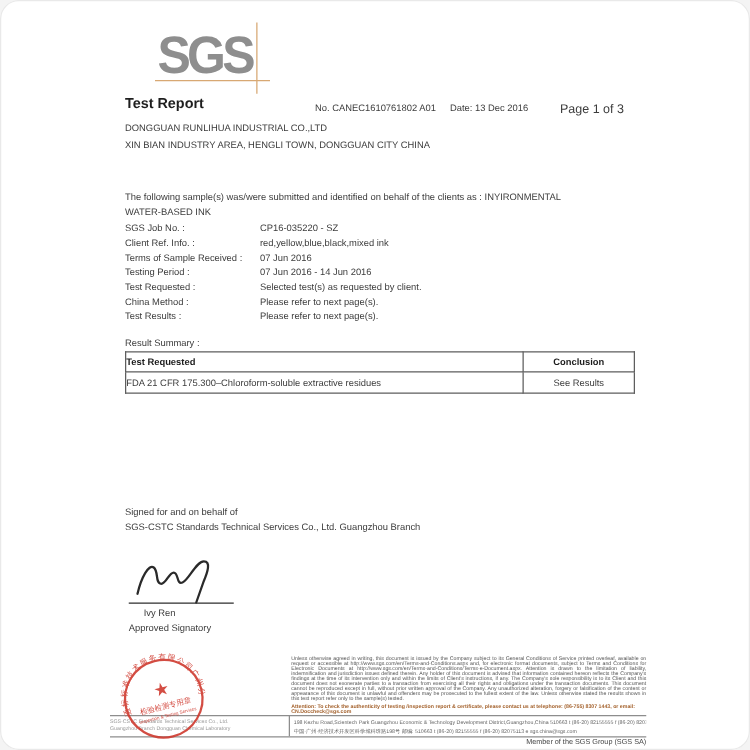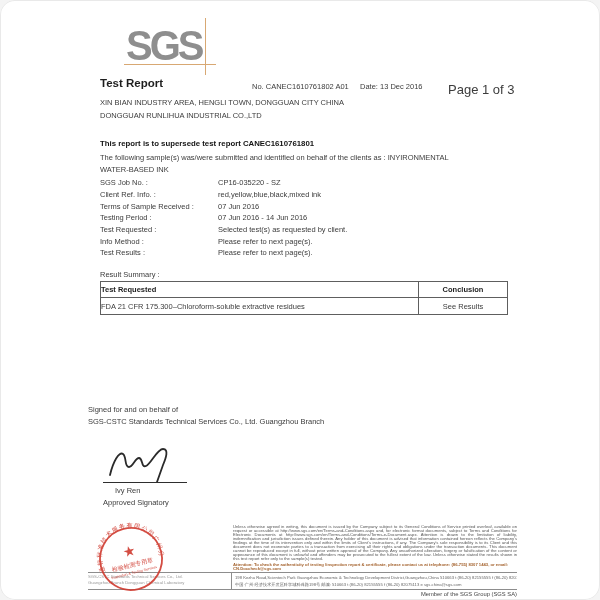--- a/index.html
+++ b/index.html
@@ -11,39 +11,39 @@
   .abs{position:absolute;}
   
   .logo{left:126px;top:22px;font-size:40px;font-weight:bold;color:#8e8e8e;
         letter-spacing:-3px;transform:scaleY(1.05);transform-origin:top left;}
   .crop-h{left:124px;top:64px;width:92px;height:1px;background:#d8a873;}
   .crop-v{left:205px;top:18px;width:1px;height:57px;background:#d8a873;}
   
   .hdr-title{left:100px;top:77px;font-size:11.5px;font-weight:bold;color:#1e1e1e;}
   .hdr-no{left:252px;top:82px;font-size:7.5px;}
   .hdr-date{left:360px;top:82px;font-size:7.5px;}
-  .hdr-page{left:448px;top:82px;font-size:13px;}
+  .hdr-page{left:448px;top:82px;font-size:10px;}
   
   .client{left:100px;top:97px;font-size:7.5px;line-height:12.5px;}
   .supersede{left:100px;top:139px;font-size:7.8px;font-weight:bold;color:#141414;}
   .sample-note{left:100px;top:152px;width:424px;font-size:7.5px;line-height:12px;white-space:pre-line;}
   
   .fields{left:100px;top:177px;width:420px;}
   .frow{display:flex;height:11.7px;align-items:center;}
-  .flabel{width:118px;font-size:7.5px;flex:none;}
+  .flabel{width:108px;font-size:7.5px;flex:none;}
   .fvalue{font-size:7.5px;text-align:right;}
   
   .result-heading{left:100px;top:270px;font-size:7.5px;}
   .rtable{left:100px;top:281px;width:408px;border-collapse:collapse;}
   .rtable th,.rtable td{border:1px solid #5e5e5e;font-size:7.5px;padding:0 0 0 0;}
   .rtable th{text-align:left;font-weight:bold;color:#1c1c1c;height:15px;}
   .rtable td{height:16px;}
   .rtable .ccol{width:88px;text-align:center;padding:0;}
   
-  .signed{left:88px;top:404px;font-size:7.5px;line-height:11.5px;}
+  .signed{left:100px;top:404px;font-size:7.5px;line-height:11.5px;}
   .sig-svg{left:104px;top:442px;}
   .sig-line{left:103px;top:482px;width:84px;height:1px;background:#2e2e2e;}
   .sig-name{left:103px;top:486px;font-size:7.5px;padding-left:12px;}
   .sig-title{left:103px;top:498px;font-size:7.5px;}
   
   .disclaimer-wrap{left:233px;top:525px;width:284px;}
   .disclaimer{font-size:4.2px;line-height:4px;text-align:justify;color:#555;}
   .attention{font-size:4.2px;line-height:4.4px;color:#a4622d;margin-top:2px;font-weight:bold;}
   .footer-left{left:88px;top:574px;width:142px;font-size:4.2px;line-height:5.6px;color:#9a9a9a;z-index:1;}
   .rule-top{left:88px;top:572px;width:429px;height:1px;background:#8d8d8d;z-index:0;}
@@ -61,25 +61,24 @@
   <div class="abs logo">SGS</div>
   <div class="abs crop-h"></div>
   <div class="abs crop-v"></div>
 
   <div class="abs hdr-title">Test Report</div>
   <div class="abs hdr-no">No. CANEC1610761802  A01</div>
   <div class="abs hdr-date">Date: 13 Dec 2016</div>
   <div class="abs hdr-page">Page 1 of 3</div>
 
   <div class="abs client">
+    <div>DONGGUAN RUNLIHUA INDUSTRIAL CO.,LTD</div>
     <div>XIN BIAN INDUSTRY AREA, HENGLI TOWN, DONGGUAN CITY CHINA</div>
-    <div>DONGGUAN RUNLIHUA INDUSTRIAL CO.,LTD</div>
   </div>
 
-  <div class="abs supersede">This report is to supersede test report CANEC1610761801</div>
   <div class="abs sample-note">The following sample(s) was/were submitted and identified on behalf of the clients as : INYIRONMENTAL
 WATER-BASED INK</div>
 
   <div class="abs fields">
     <div class="frow">
       <span class="flabel">SGS Job No. :</span>
       <span class="fvalue">CP16-035220 - SZ</span>
     </div>
     <div class="frow">
       <span class="flabel">Client Ref. Info. :</span>
@@ -91,21 +90,21 @@
     </div>
     <div class="frow">
       <span class="flabel">Testing Period :</span>
       <span class="fvalue">07 Jun 2016 - 14 Jun 2016</span>
     </div>
     <div class="frow">
       <span class="flabel">Test Requested :</span>
       <span class="fvalue">Selected test(s) as requested by client.</span>
     </div>
     <div class="frow">
-      <span class="flabel">Info Method :</span>
+      <span class="flabel">China Method :</span>
       <span class="fvalue">Please refer to next page(s).</span>
     </div>
     <div class="frow">
       <span class="flabel">Test Results :</span>
       <span class="fvalue">Please refer to next page(s).</span>
     </div>
   </div>
 
   <div class="abs result-heading">Result Summary :</div>
   <table class="abs rtable">

